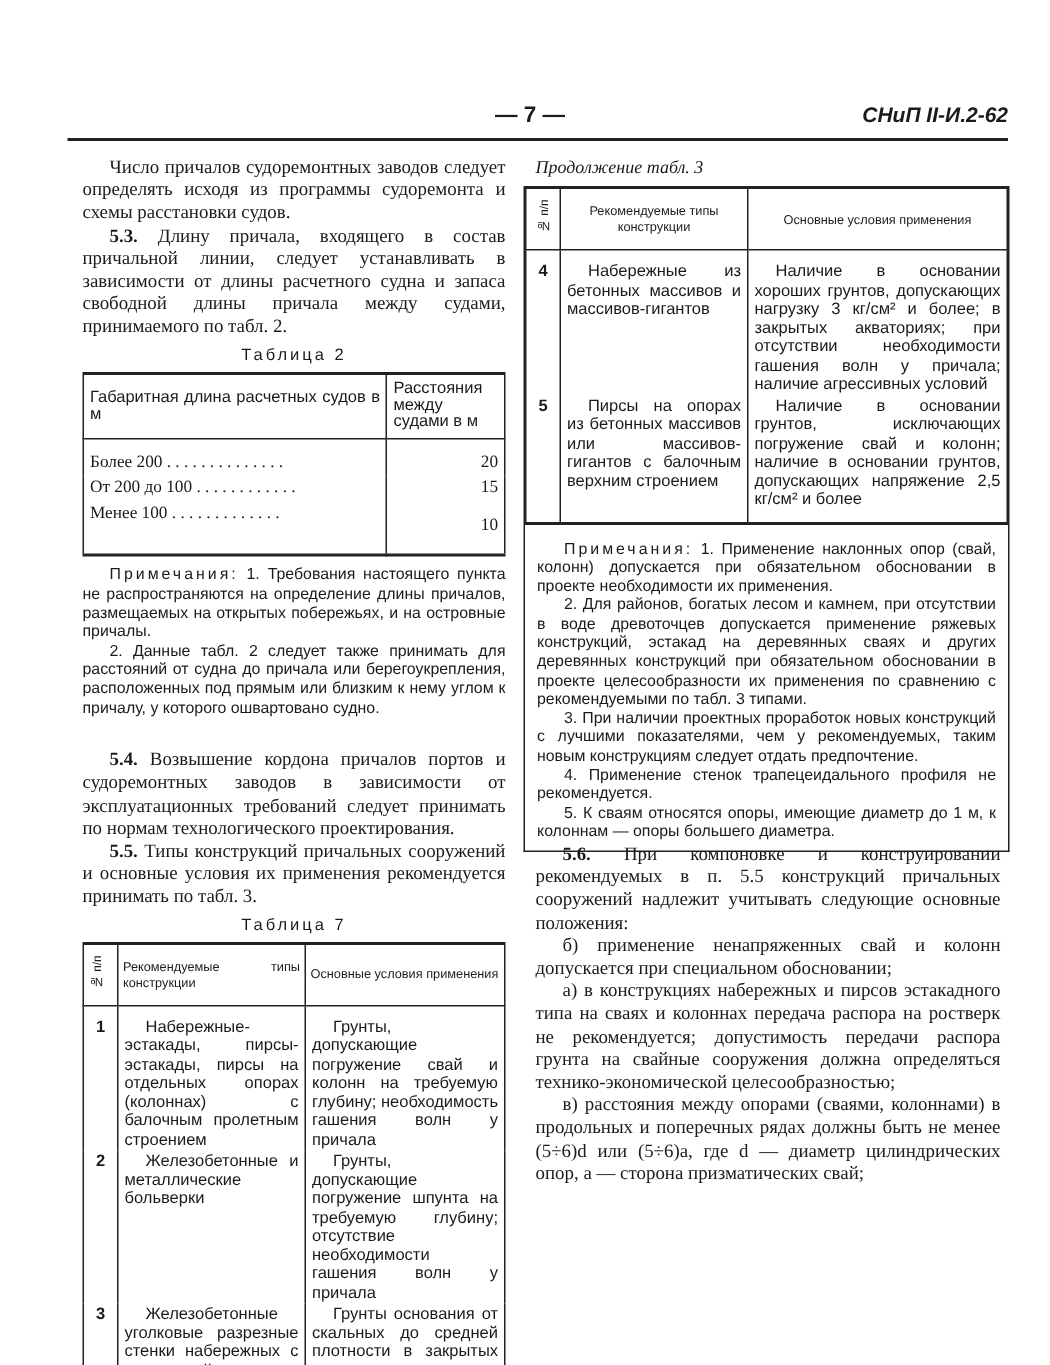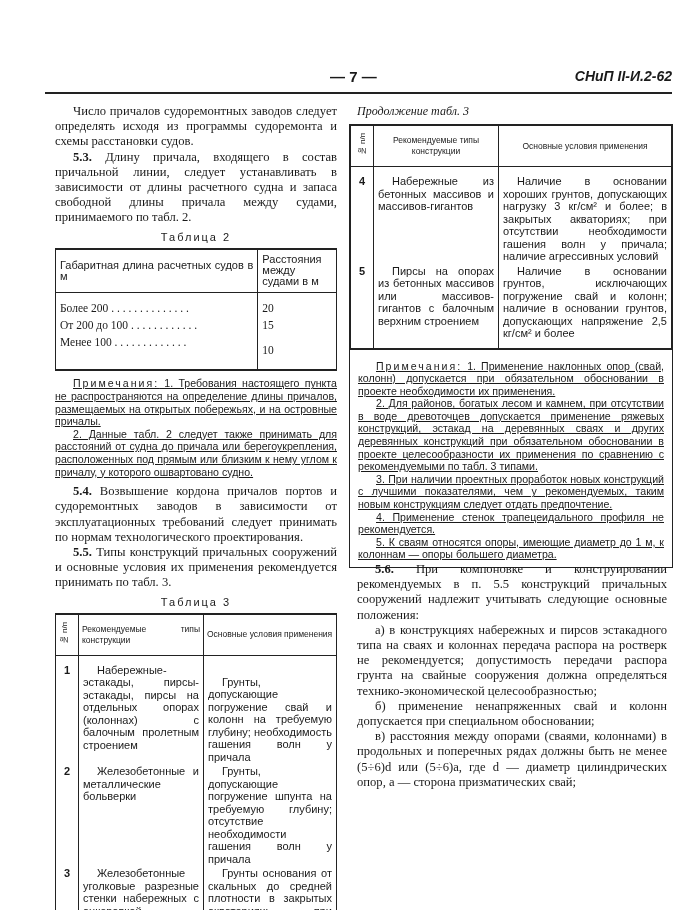--- a/index.html
+++ b/index.html
@@ -12,24 +12,24 @@
   .col { position:absolute; font-size:12.6px; line-height:15.2px; text-align:justify; }
   .colL { left:55px; top:104px; width:282px; }
   .colR { left:357px; top:562px; width:310px; }
   p { margin:0; text-indent:18px; }
   .cap { text-align:center; font-family:"Liberation Sans",sans-serif; font-size:11px; letter-spacing:2px; margin:4px 0 3px; }
   .capi { text-align:left; font-style:italic; font-size:12px; }
   table { border-collapse:collapse; width:100%; }
   .t2 td, .t2 th { border-left:1px solid #222; border-right:1px solid #222; font-size:11.5px; padding:1px 4px; }
   .t2 { border-top:2px solid #222; border-bottom:2px solid #222; margin-bottom:6px; }
   .t2 th { font-family:Liberation Sans, sans-serif; font-weight:normal; font-size:11px; height:40px; border-bottom:1.5px solid #222; line-height:11px; }
-  .t2 td.v { text-align:left; }
+  .t2 td.v { text-align:right; }
   .dots { overflow:hidden; white-space:nowrap;margin-left:30px; }
   .notes { font-size:10.6px; line-height:12.6px; font-family:"Liberation Sans",sans-serif; text-align:justify; }
-  .notes p { text-indent:18px;text-decoration:underline; }
+  .notes p { text-indent:18px; }
   .sp { letter-spacing:2px; }
   .t3 { border-top:2px solid #222; border-bottom:2px solid #222; }
   .t3 th { font-family:"Liberation Sans",sans-serif; font-weight:normal; font-size:8.5px; line-height:11px; border:1px solid #222; border-top:none; height:38px; padding:1px 3px; }
   .t3 td { border-left:1px solid #222; border-right:1px solid #222; vertical-align:top; font-size:11px; line-height:12.5px; padding:1px 4px; text-align:justify; font-family:"Liberation Sans",sans-serif; }
   .t3 td.n { width:14px; text-align:center; font-weight:bold; }
   .t3 td p { text-indent:14px; }
   .vert { writing-mode:vertical-rl; transform:rotate(180deg); font-size:8px; }
   .boxR { position:absolute; left:349px; top:124px; width:322px; border:1.5px solid #222; border-top:none; padding-bottom:6px; }
   .boxR .notes { padding:10px 8px 0 8px; }
 </style>
@@ -66,37 +66,37 @@
       <td class="v" style="padding-bottom:3px">10</td>
     </tr>
   </tbody>
     </table>
 
   <div class="notes">
     <p><span class="sp">Примечания:</span><span> 1. Требования настоящего пункта не распространяются на определение длины причалов, размещаемых на открытых побережьях, и на островные причалы.</span></p>
     <p>2. Данные табл. 2 следует также принимать для расстояний от судна до причала или берегоукрепления, расположенных под прямым или близким к нему углом к причалу, у которого ошвартовано судно.</p>
   </div>
 
-  <p style="margin-top:6px"><b>5.4.</b><span> Возвышение кордона причалов портов и судоремонтных заводов в зависимости от эксплуатационных требований следует принимать по нормам технологического проектирования.</span></p>
+  <p style="margin-top:21px"><b>5.4.</b><span> Возвышение кордона причалов портов и судоремонтных заводов в зависимости от эксплуатационных требований следует принимать по нормам технологического проектирования.</span></p>
   <p><b>5.5.</b><span> Типы конструкций причальных сооружений и основные условия их применения рекомендуется принимать по табл. 3.</span></p>
 
-  <div class="cap">Таблица 3</div>
+  <div class="cap">Таблица 7</div>
   <table class="t3">
     <tbody>
         <tr>
       <th style="width:14px"><span class="vert">№ п/п</span></th>
       <th style="width:118px">Рекомендуемые типы конструкции</th>
       <th>Основные условия применения</th>
     </tr>
     <tr>
       <td class="n" style="padding-top:8px">1</td>
       <td style="padding-top:8px">
             <p>Набережные-эстакады, пирсы-эстакады, пирсы на отдельных опорах (колоннах) с балочным пролетным строением</p>
           </td>
-      <td style="padding-top:20px">
+      <td style="padding-top:8px">
             <p>Грунты, допускающие погружение свай и колонн на требуемую глубину; необходимость гашения волн у причала</p>
           </td>
     </tr>
     <tr>
       <td class="n">2</td>
       <td>
             <p>Железобетонные и металлические больверки</p>
           </td>
       <td>
             <p>Грунты, допускающие погружение шпунта на требуемую глубину; отсутствие необходимости гашения волн у причала</p>
@@ -148,16 +148,16 @@
     <p><span class="sp">Примечания:</span><span> 1. Применение наклонных опор (свай, колонн) допускается при обязательном обосновании в проекте необходимости их применения.</span></p>
     <p>2. Для районов, богатых лесом и камнем, при отсутствии в воде древоточцев допускается применение ряжевых конструкций, эстакад на деревянных сваях и других деревянных конструкций при обязательном обосновании в проекте целесообразности их применения по сравнению с рекомендуемыми по табл. 3 типами.</p>
     <p>3. При наличии проектных проработок новых конструкций с лучшими показателями, чем у рекомендуемых, таким новым конструкциям следует отдать предпочтение.</p>
     <p>4. Применение стенок трапецеидального профиля не рекомендуется.</p>
     <p>5. К сваям относятся опоры, имеющие диаметр до 1 м, к колоннам — опоры большего диаметра.</p>
   </div>
 </div>
 
 <div class="col colR">
   <p><b>5.6.</b><span> При компоновке и конструировании рекомендуемых в п. 5.5 конструкций причальных сооружений надлежит учитывать следующие основные положения:</span></p>
+  <p>б) применение ненапряженных свай и колонн допускается при специальном обосновании;</p>
   <p>а) в конструкциях набережных и пирсов эстакадного типа на сваях и колоннах передача распора на ростверк не рекомендуется; допустимость передачи распора грунта на свайные сооружения должна определяться технико-экономической целесообразностью;</p>
-  <p>б) применение ненапряженных свай и колонн допускается при специальном обосновании;</p>
   <p>в) расстояния между опорами (сваями, колоннами) в продольных и поперечных рядах должны быть не менее (5÷6)d или (5÷6)a, где d — диаметр цилиндрических опор, a — сторона призматических свай;</p>
 </div>
 
 </body></html>

